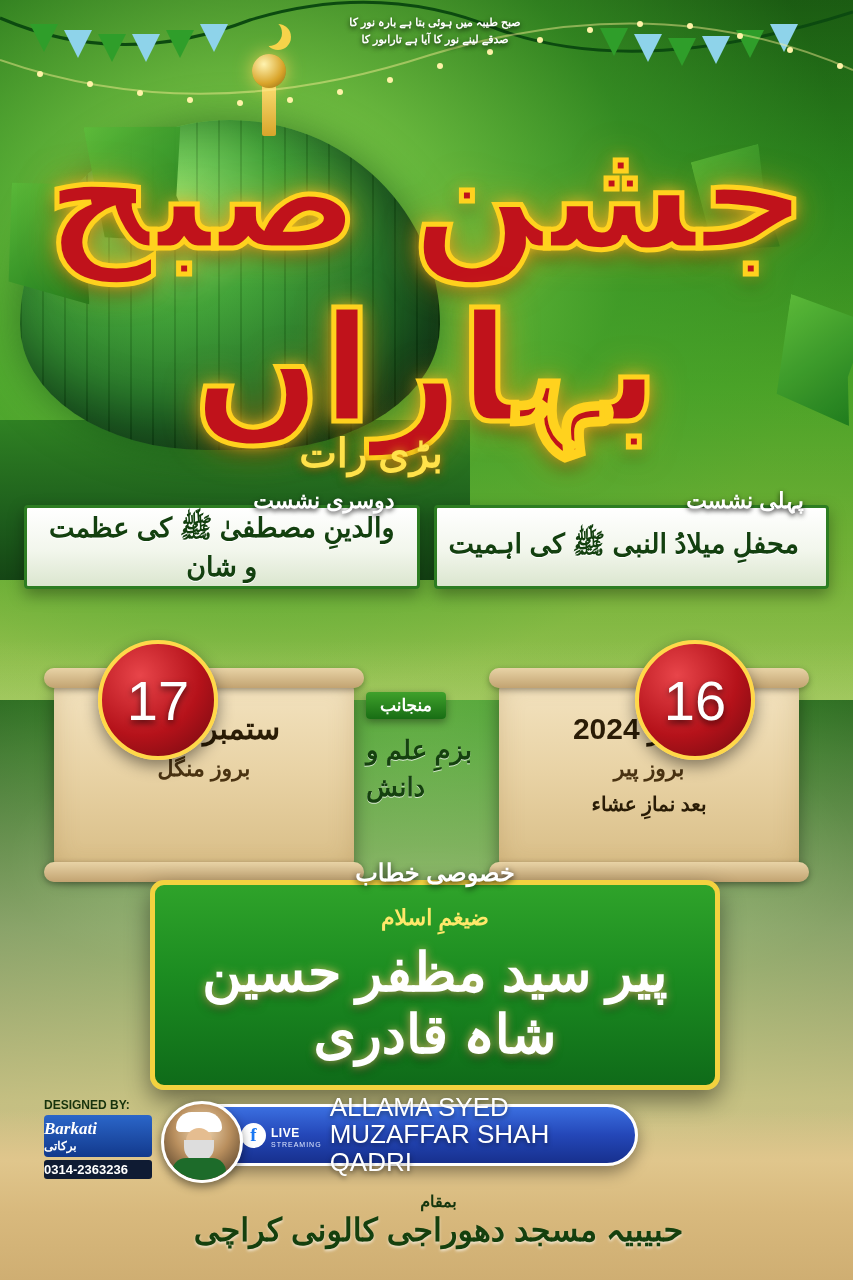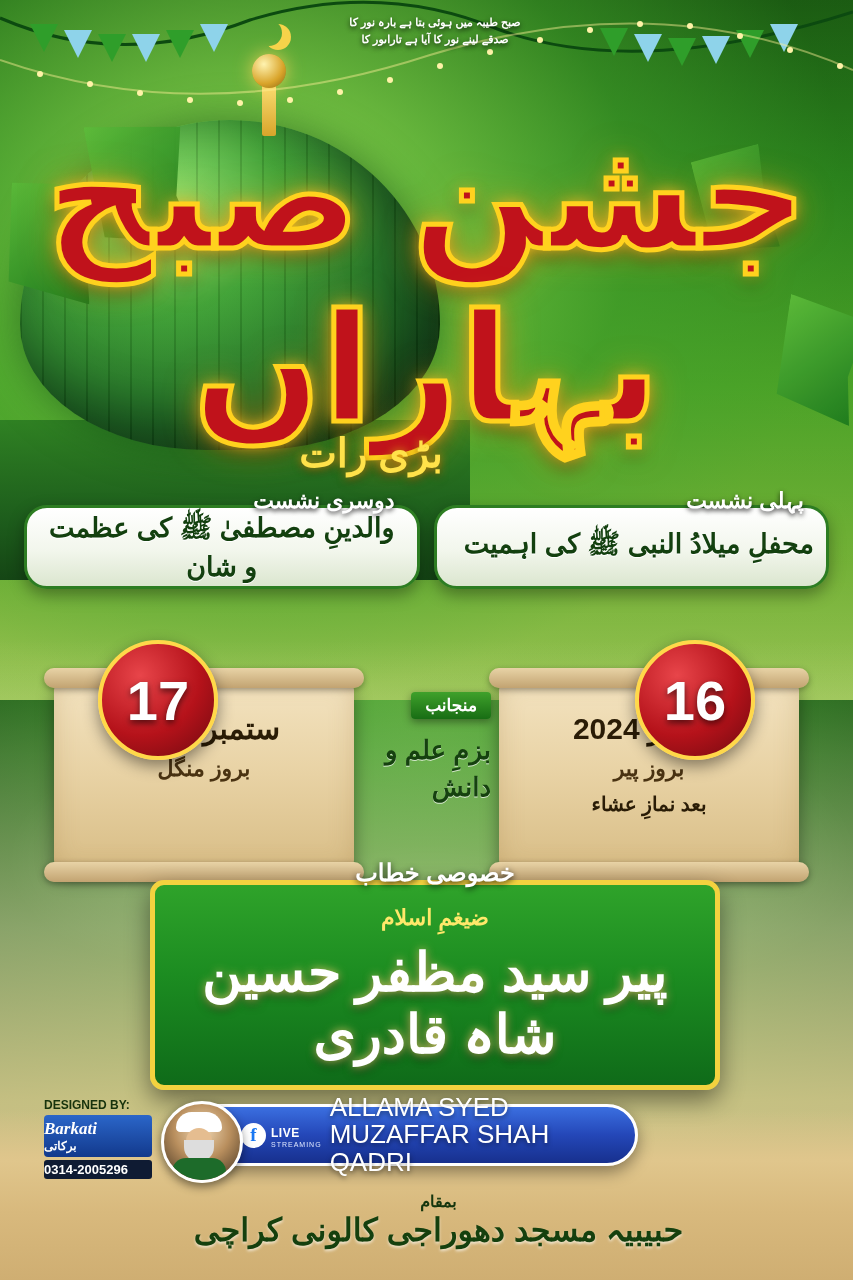--- a/index.html
+++ b/index.html
@@ -173,27 +173,27 @@
     width: 805px;
     display: flex;
     flex-direction: row-reverse;
     justify-content: space-between;
     gap: 14px;
   }
   .session {
     position: relative;
     width: 392px;
     height: 78px;
-    border-radius: 23px;
+    border-radius: 4px;
     background: linear-gradient(180deg, #ffffff 0%, #f2f6ec 55%, #dbe6cf 100%);
     border: 3px solid #2d7d22;
     box-shadow: 0 6px 16px rgba(0,0,0,0.35);
     display: flex;
     align-items: center;
-    justify-content: flex-end;
+    justify-content: flex-start;
   }
   .session-text {
     direction: rtl;
     font-size: 27px;
     font-weight: bold;
     color: #13400f;
     text-shadow: 0 1px 0 #fff;
     padding: 0 12px;
     text-align: center;
   }
@@ -267,31 +267,31 @@
     position: absolute;
     top: 0px;
     width: 112px; height: 112px;
     border-radius: 50%;
     background: radial-gradient(circle at 34% 28%, #e8454a 0%, #b5121a 55%, #6e0a10 100%);
     border: 4px solid #ffd84a;
     box-shadow: 0 6px 16px rgba(0,0,0,0.45);
     display: flex; align-items: center; justify-content: center;
     color: #ffffff;
     font-size: 56px;
-    font-weight: bold;
+    font-weight: normal;
     text-shadow: 0 3px 6px rgba(0,0,0,0.6);
   }
   .daybadge.right { right: 62px; }
   .daybadge.left { left: 62px; }
 
   .center-tag {
     position: absolute;
     left: 330px; top: 52px;
     width: 125px;
-    text-align: right;
+    text-align: left;
     direction: rtl;
   }
   .center-tag .ribbon {
     display: inline-block;
     background: linear-gradient(180deg, #3fa12b, #186d14);
     color: #fff;
     font-size: 17px;
     font-weight: bold;
     padding: 3px 14px;
     border-radius: 4px;
@@ -589,21 +589,21 @@
     <div class="speaker-title">ضیغمِ اسلام</div>
     <div class="speaker-name">پیر سید مظفر حسین شاہ قادری</div>
   </div>
 
   <div class="designer">
     <div class="lbl">DESIGNED BY:</div>
     <div class="logo">
       <span>Barkati</span>
       <span class="ar">برکاتی</span>
     </div>
-    <div class="phone">0314-2005296</div>
+    <div class="phone">0314-2363236</div>
   </div>
 
   <div class="livebar">
     <div class="avatar">
       <div class="turban"></div>
         <div class="face"></div>
         <div class="beard"></div>
         <div class="body"></div>
     </div>
     <div class="fb-live">

